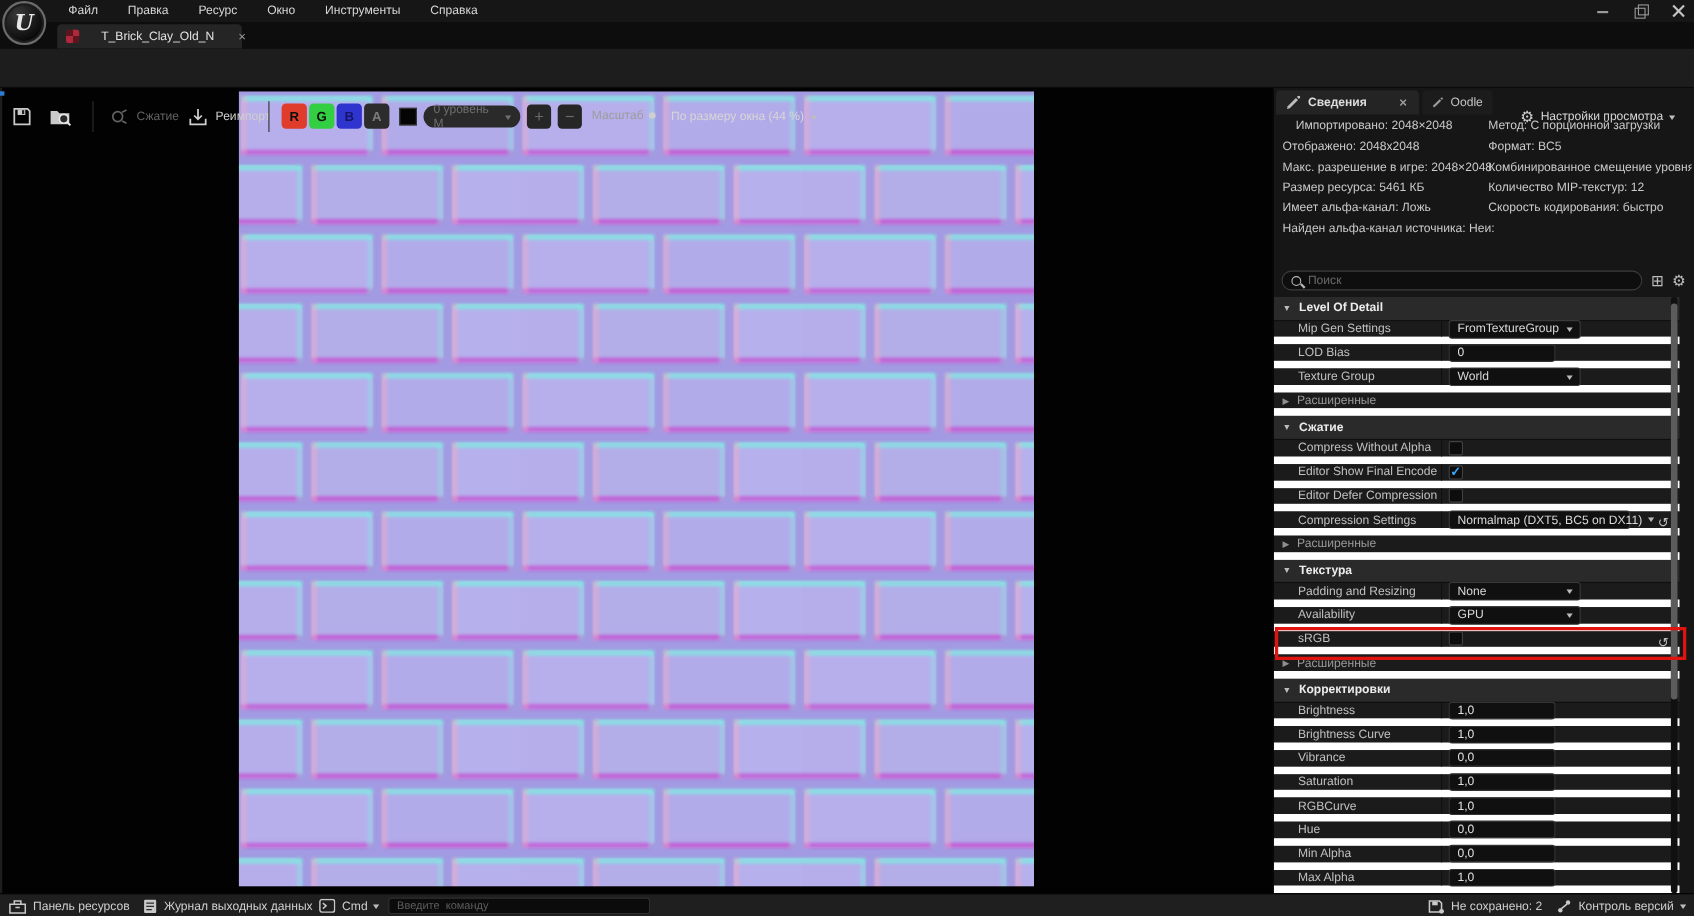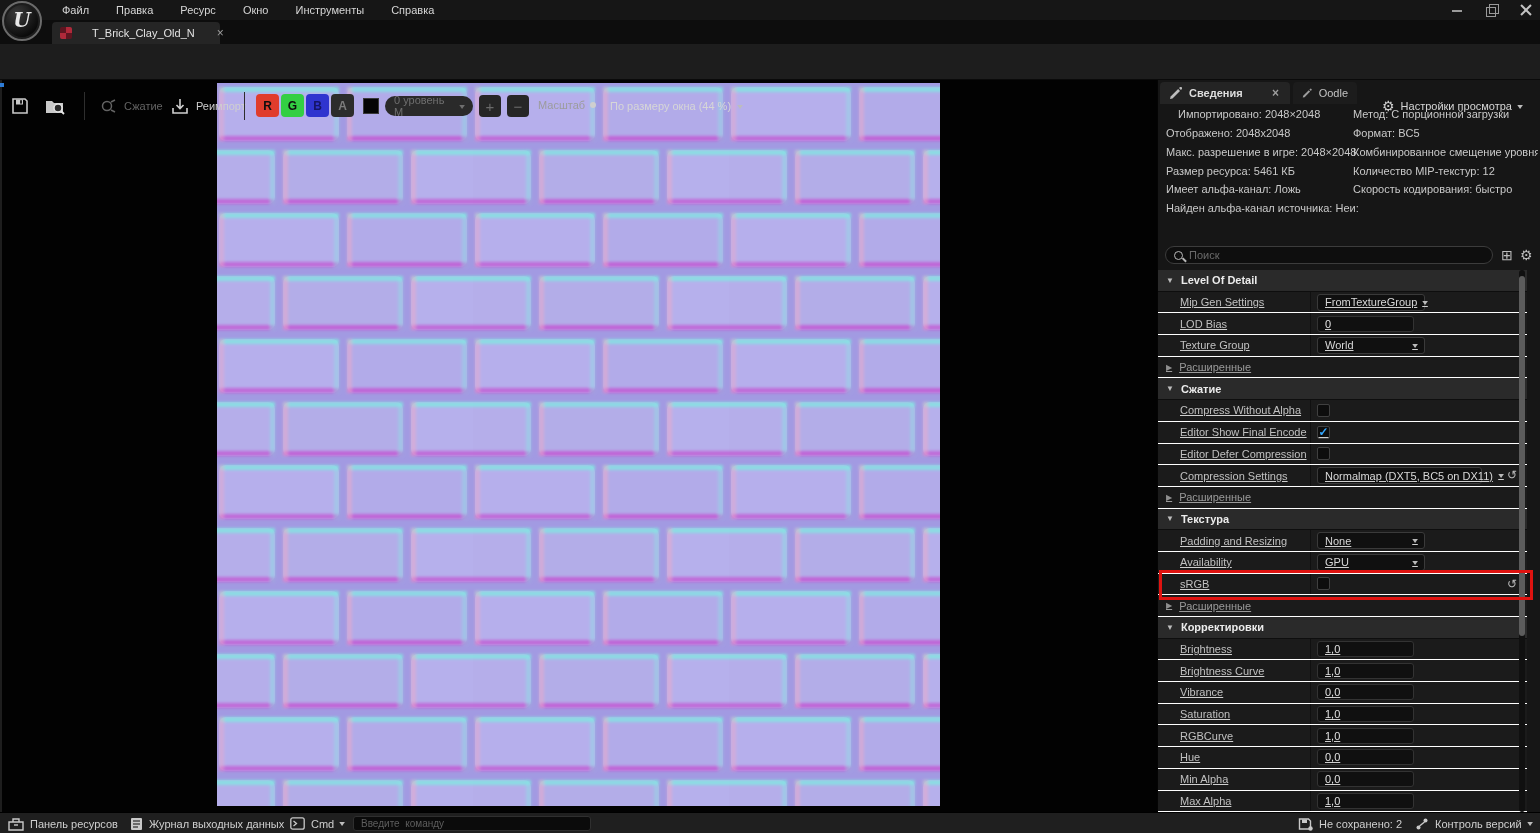--- a/index.html
+++ b/index.html
@@ -75,32 +75,32 @@
   #searchbox { position:absolute; left:7px; top:1px; width:328px; height:18px; background:#0e0e0e;
     border:1px solid #3c3c3c; border-radius:9px; display:flex; align-items:center; padding:0 8px; gap:6px; }
   #searchbox input { background:transparent; border:none; outline:none; color:#d8d8d8; font-size:11px; width:100%;
     font-family:"Liberation Sans", sans-serif; }
   #searchbox input::placeholder { color:#6a6a6a; }
   .mag { width:9px; height:9px; border:1.5px solid #b9b9b9; border-radius:50%; position:relative; flex:none; }
   .mag::after { content:""; position:absolute; left:7px; top:7px; width:5px; height:1.5px; background:#b9b9b9; transform:rotate(45deg); }
   .srch-ic { position:absolute; top:2px; font-size:14px; color:#bdbdbd; }
 
   #props { position:absolute; left:0; top:190px; width:369px; bottom:0; overflow:hidden; }
-  .prow { height:21.7px; display:flex; align-items:center; background:#1b1b1b; border-bottom:1px solid #ffffff; position:relative;text-decoration:underline; }
+  .prow { height:21.7px; display:flex; align-items:center; background:#1b1b1b; border-bottom:7px solid #ffffff; position:relative; }
   .plabel { width:153px; align-self:stretch; display:flex; align-items:center; padding-left:22px;
     color:#c0c0c0; border-right:1px solid #101010; flex:none; }
   .pval { display:flex; align-items:center; padding-left:6px; flex:1; align-self:stretch; }
   .pcat { height:21.7px; display:flex; align-items:center; gap:7px; padding-left:8px;
     background:#2a2a2a; border-bottom:1px solid #0e0e0e; color:#ececec; font-weight:bold; }
   .arr-d { color:#bdbdbd; font-size:8px; } .arr-r { color:#8f8f8f; font-size:8px; }
   .prow.adv { padding-left:8px; gap:7px; color:#9a9a9a; }
   .dd { background:#101010; border:1px solid #3a3a3a; border-radius:3px; height:17px;
     display:flex; align-items:center; padding:0 7px; color:#d8d8d8; gap:6px; }
   .dd .chev { color:#b9b9b9; margin-left:auto; }
-  .dd.w103 { width:108px; } .dd.w165 { width:165px; }
+  .dd.w103 { width:120px; } .dd.w165 { width:165px; }
   .num { background:#101010; border:1px solid #333; border-radius:3px; height:16px; width:97px;
     display:flex; align-items:center; padding:0 7px; color:#e0e0e0; }
   .cb { width:13px; height:13px; background:#0d0d0d; border:1px solid #404040; border-radius:2px;
     display:flex; align-items:center; justify-content:center; }
   .cb[data-checked="true"]::after { content:"\2713"; color:#35a8ff; font-size:12px; font-weight:bold; }
   .reset { position:absolute; right:10px; top:3px; color:#b9b9b9; font-size:12px; }
   .reset::after { content:"\21BA"; }
 
   #pscroll-track { position:absolute; left:361px; top:190px; width:6px; bottom:0; background:#101010; border-radius:3px; }
   #pscroll-thumb { position:absolute; left:0; top:6px; width:6px; height:360px; background:#5c5c5c; border-radius:3px; }

